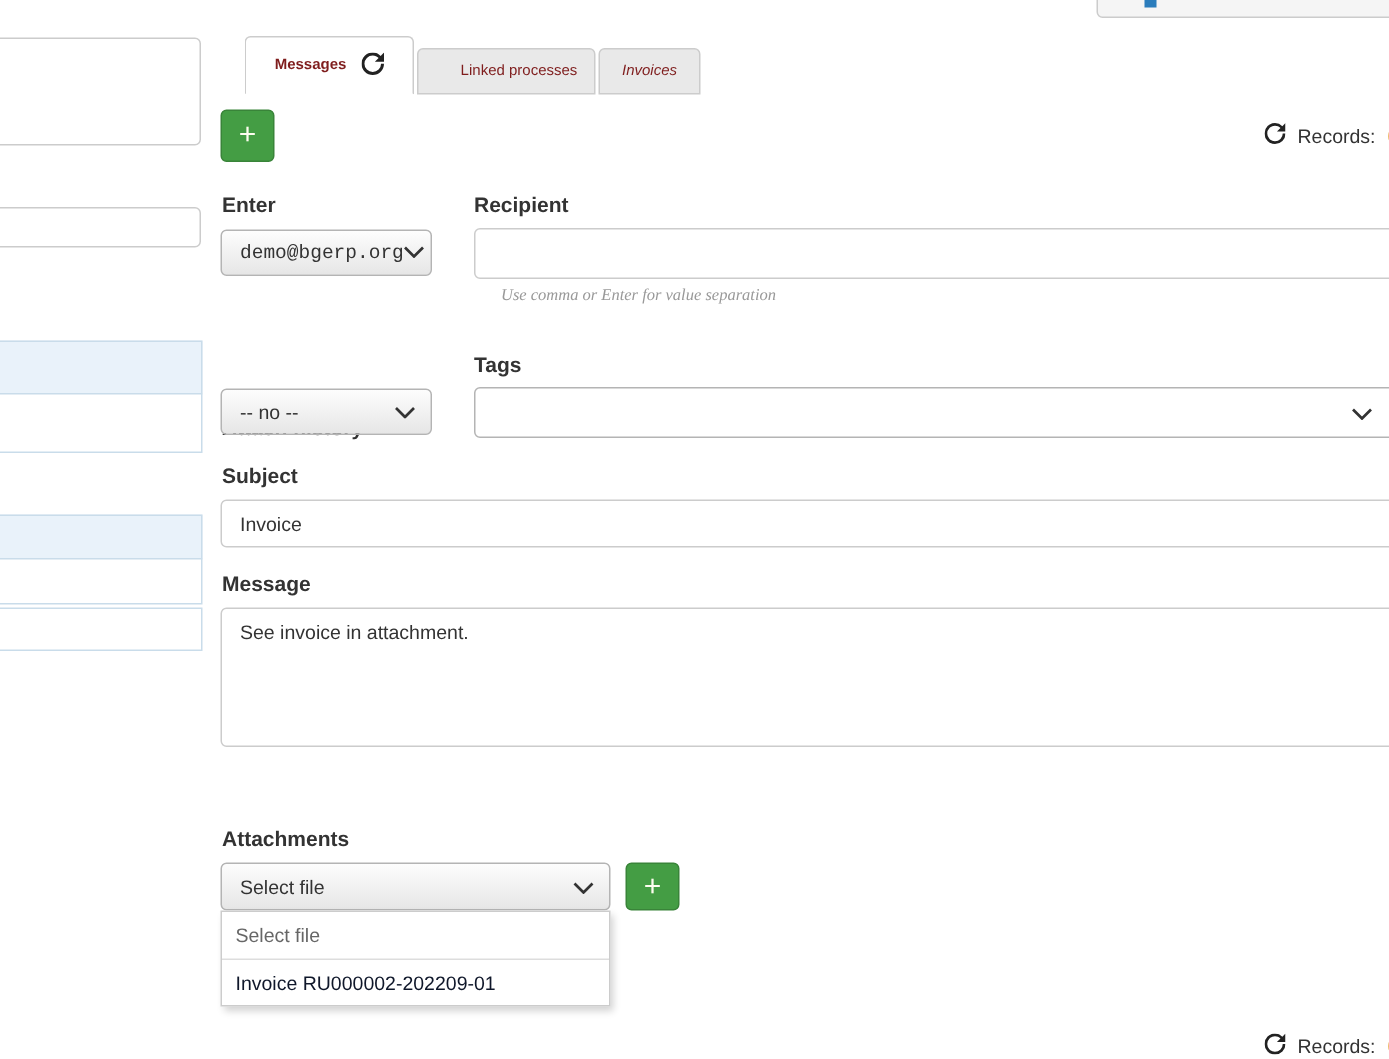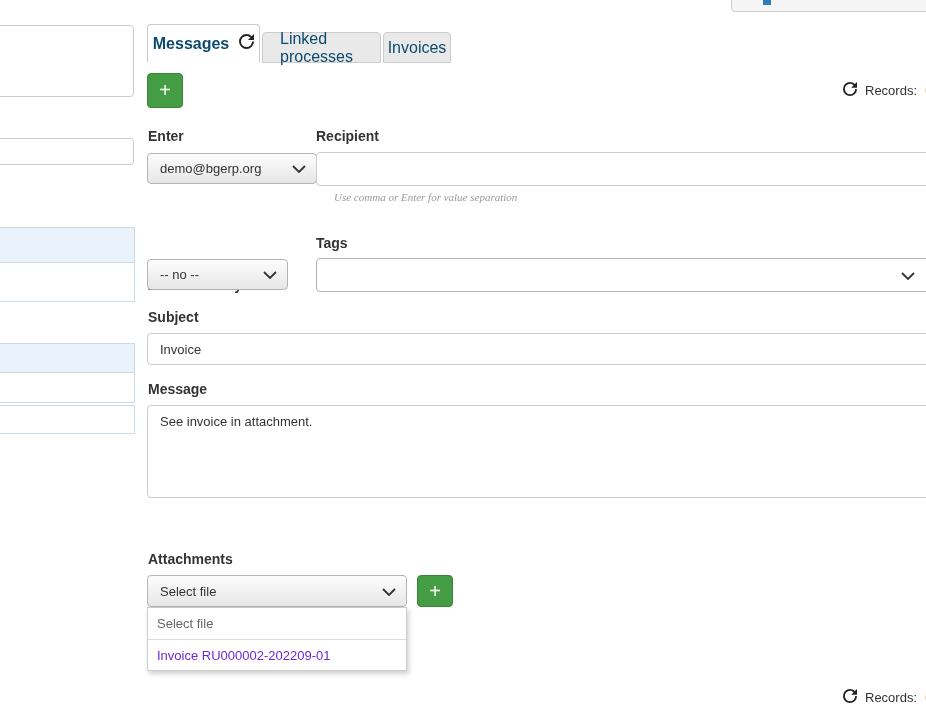--- a/index.html
+++ b/index.html
@@ -10,42 +10,42 @@
   .lbox{position:absolute;left:-12px;width:146px;background:#fff;border:1px solid #ccc;border-radius:4px;box-sizing:border-box;}
   .lrow{position:absolute;left:-12px;width:147px;box-sizing:border-box;border:1px solid #c9dcea;}
   .lrow.blue{background:#e9f2fa;}
   .lrow.white{background:#fff;}
 
   
   .partial-btn{position:absolute;left:731px;top:-24px;width:240px;height:36px;background:#f5f5f5;border:1px solid #ccc;border-radius:4px;box-sizing:border-box;}
   .partial-ico{position:absolute;left:763px;top:0px;width:8px;height:5px;background:#2b7dbc;}
 
   
-  .tab{position:absolute;box-sizing:border-box;display:flex;align-items:center;justify-content:center;gap:10px;font-size:16px;color:#0c4a6e;border:1px solid #ccc;border-radius:4px 4px 0 0;cursor:pointer;}
+  .tab{position:absolute;box-sizing:border-box;display:flex;align-items:center;justify-content:center;gap:10px;font-size:10px;color:#7f1d1d;border:1px solid #ccc;border-radius:4px 4px 0 0;cursor:pointer;margin-left:16px;}
   .tab.active{background:#fff;border-bottom:1px solid #fff;font-weight:bold;z-index:2;}
   .tab.inactive{background:#e9e9e9;}
 
   
   .btn-add{position:absolute;display:flex;align-items:center;justify-content:center;background:#449d44;border:1px solid #398439;border-radius:4px;color:#fdfdf0;font-size:20px;font-weight:normal;box-sizing:border-box;cursor:pointer;}
   .sel{position:absolute;display:flex;align-items:center;justify-content:space-between;background:linear-gradient(#fdfdfd,#e6e6e6);border:1px solid #b4b4b4;border-radius:4px;box-sizing:border-box;padding:0 10px 0 12px;font-size:13px;color:#333;cursor:pointer;}
   .inp{position:absolute;background:#fff;border:1px solid #ccc;border-radius:4px;box-sizing:border-box;padding:0 12px;font-size:13px;color:#333;display:flex;align-items:center;}
   .ta{position:absolute;background:#fff;border:1px solid #ccc;border-radius:4px;box-sizing:border-box;padding:8px 12px;font-size:13px;color:#333;}
 
   .lbl{position:absolute;font-size:14px;font-weight:bold;color:#333;}
   .hint{position:absolute;font-size:11px;font-style:italic;color:#999;line-height:1.45;}
 
   .records{position:absolute;display:flex;align-items:center;gap:8px;font-size:13px;color:#333;}
   .records .val{color:#e8a33d;}
 
   
   .menu{position:absolute;background:#fff;border:1px solid #ccc;box-sizing:border-box;box-shadow:2px 3px 5px rgba(0,0,0,0.18);z-index:5;}
   .menu-item{height:31px;display:flex;align-items:center;padding:0 9px;font-size:13px;cursor:pointer;box-sizing:border-box;}
   .menu-item + .menu-item{border-top:1px solid #ddd;}
   .menu-item.muted{color:#666;}
-  .menu-item.normal{color:#6d28d9;}
+  .menu-item.normal{color:#0f172a;}
 
   .chev{flex:0 0 auto;}
   .refresh-ico{display:inline-block;}
 </style>
 </head>
 <body>
 
 <div id="screen">
 
   <div class="lbox" style="top:25px;height:72px;"></div>
@@ -63,40 +63,40 @@
     <span>Messages</span>
     <span class="refresh-ico">
       <svg width="15" height="15" viewBox="0 0 16 16" fill="#222">
           <path d="M13.6 2.4A7.95 7.95 0 0 0 8 0 8 8 0 1 0 16 8h-2.1A5.9 5.9 0 1 1 8 2.1c1.63 0 3.1.66 4.17 1.73L9.5 6.5H16V0l-2.4 2.4z"></path>
         </svg>
     </span>
   </div>
   <div class="tab inactive" style="left:262px;top:32px;width:119px;height:31px;padding-left:17px;">
     <span>Linked processes</span>
   </div>
-  <div class="tab inactive" style="left:383px;top:32px;width:68px;height:31px;">
+  <div class="tab inactive" style="left:383px;top:32px;width:68px;height:31px;font-style:italic;">
     <span>Invoices</span>
   </div>
 
   <div class="btn-add" style="left:147px;top:73px;width:36px;height:35px;">
     <span>+</span>
   </div>
 
   <div class="records" style="left:843px;top:82px;">
     <span>
       <svg width="14" height="14" viewBox="0 0 16 16" fill="#222">
           <path d="M13.6 2.4A7.95 7.95 0 0 0 8 0 8 8 0 1 0 16 8h-2.1A5.9 5.9 0 1 1 8 2.1c1.63 0 3.1.66 4.17 1.73L9.5 6.5H16V0l-2.4 2.4z"></path>
         </svg>
     </span>
     <span>Records:</span>
     <span class="val">0</span>
   </div>
 
   <div class="lbl" style="left:148px;top:128px;">Enter</div>
-  <div class="sel" style="left:147px;top:153px;width:170px;height:31px;">
+  <div class="sel" style="left:147px;top:153px;width:141px;height:31px;font-family:Liberation Mono, monospace;">
     <span>demo@bgerp.org</span>
     <span class="chev">
       <svg width="14" height="8" viewBox="0 0 14 8" fill="none" stroke="#333" stroke-width="1.8">
           <polyline points="1,1 7,7 13,1"></polyline>
         </svg>
     </span>
   </div>
   <div class="lbl" style="left:316px;top:128px;">Recipient</div>
   <div class="inp" style="left:316px;top:152px;width:618px;height:34px;">
     <span></span>

